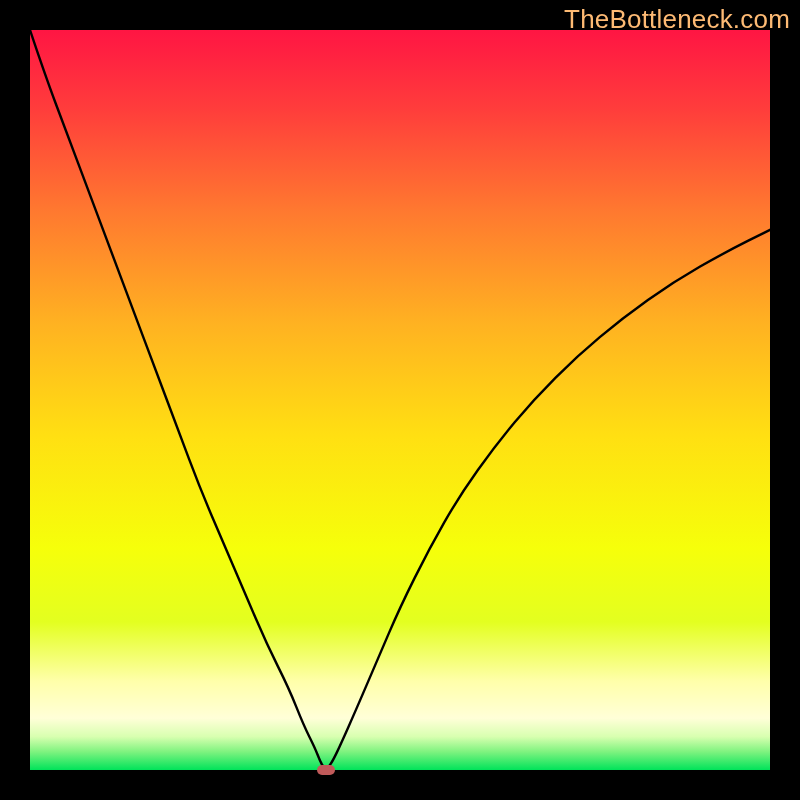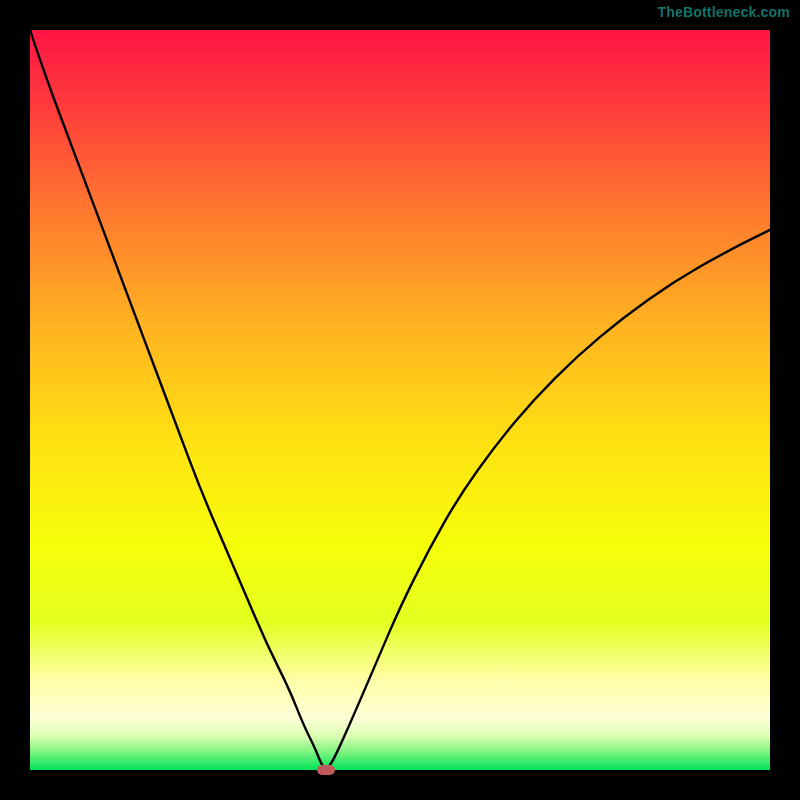--- a/index.html
+++ b/index.html
@@ -36,24 +36,24 @@
     position: absolute;
     width: 18px;
     height: 10px;
     border-radius: 5px;
     transform: translate(-50%, -50%);
   }
   .watermark {
     position: absolute;
     top: 4px;
     right: 10px;
-    color: #0f766e;
-    font-size: 14px;
+    color: #fdba74;
+    font-size: 26px;
     letter-spacing: 0.2px;
-    font-weight: 700;
+    font-weight: 400;
   }
 </style>
 </head>
 <body>
 
 <div class="stage">
 
   <div class="plot">
     <svg class="gradient" viewBox="0 0 740 740" preserveAspectRatio="none">
       <defs>

